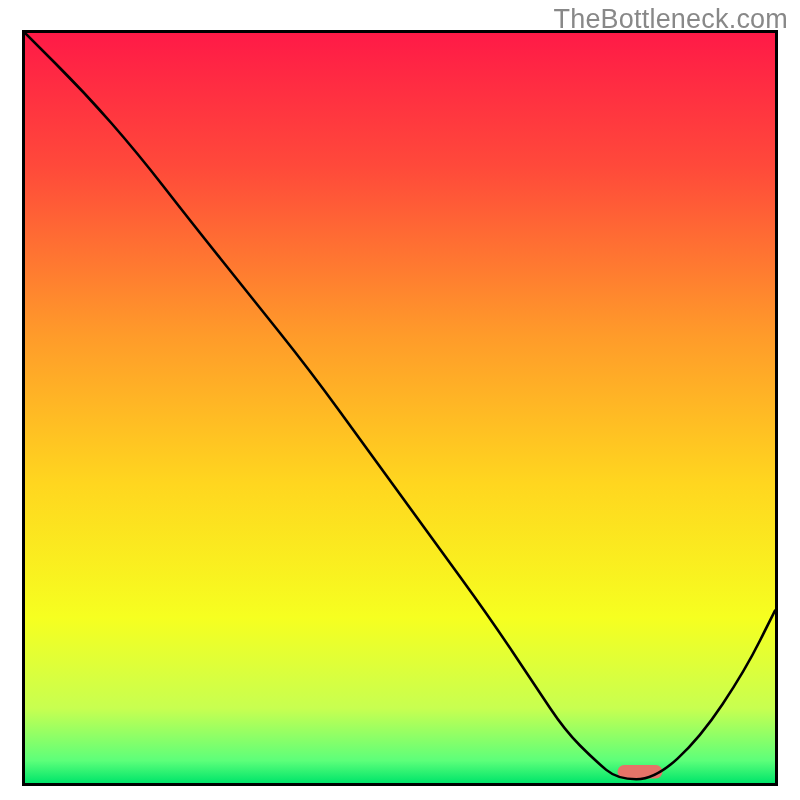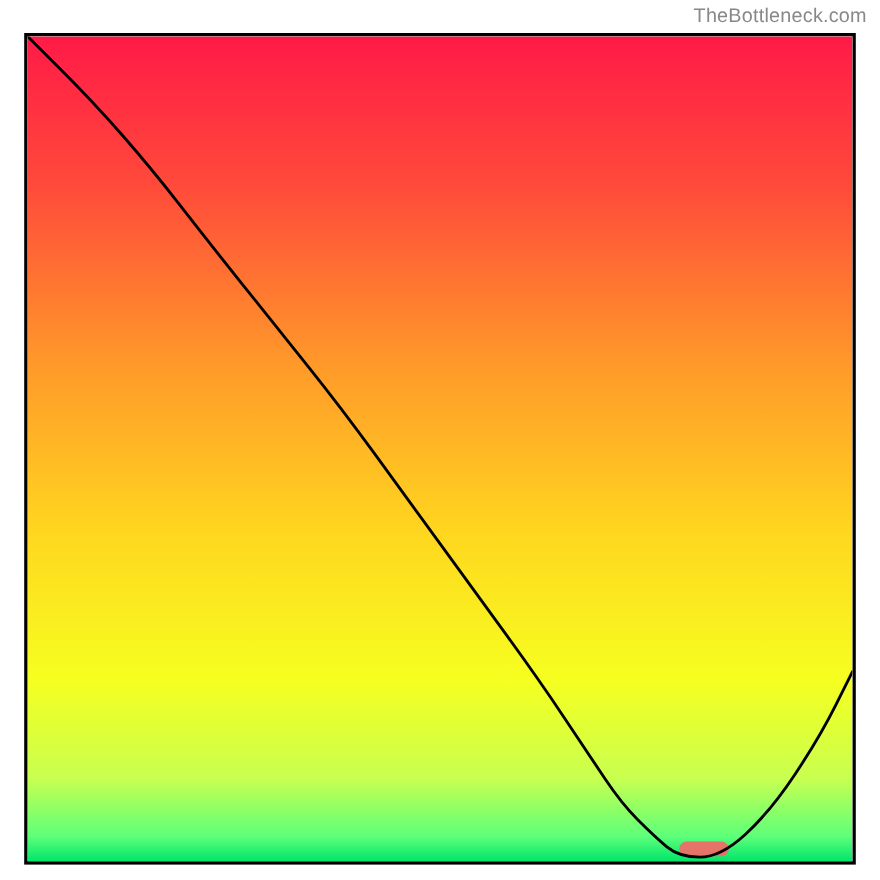--- a/index.html
+++ b/index.html
@@ -14,21 +14,21 @@
   .chart-wrap {
     position: relative;
     width: 800px;
     height: 800px;
   }
   .watermark {
     position: absolute;
     top: 4px;
     right: 12px;
     color: #888888;
-    font-size: 18px;
+    font-size: 27px;
     font-weight: 400;
     letter-spacing: 0.2px;
     z-index: 3;
   }
   .plot-frame {
     position: absolute;
     left: 22px;
     top: 30px;
     width: 756px;
     height: 756px;

